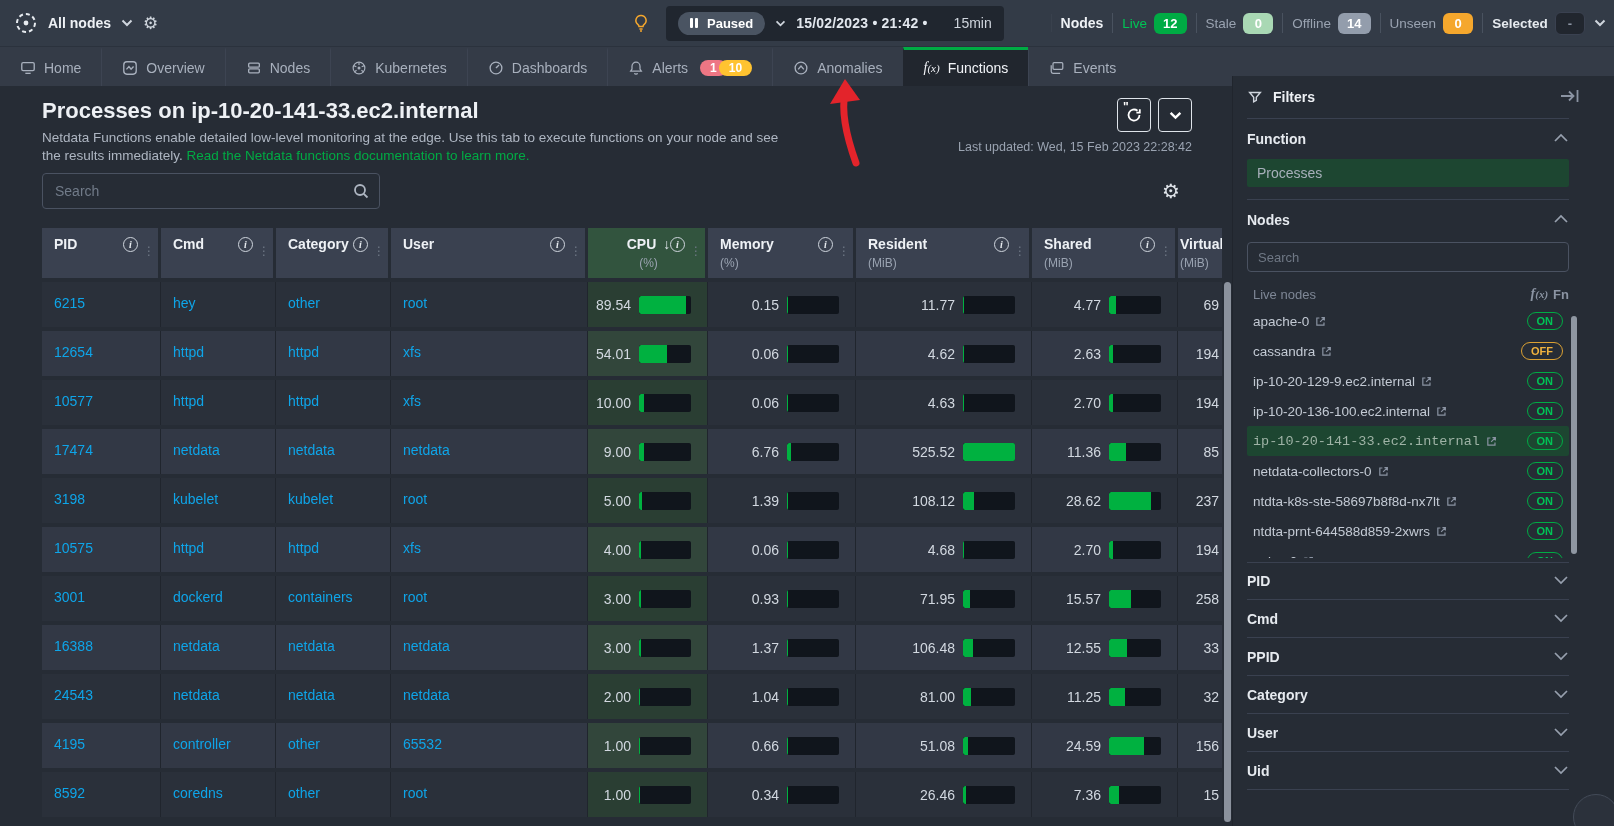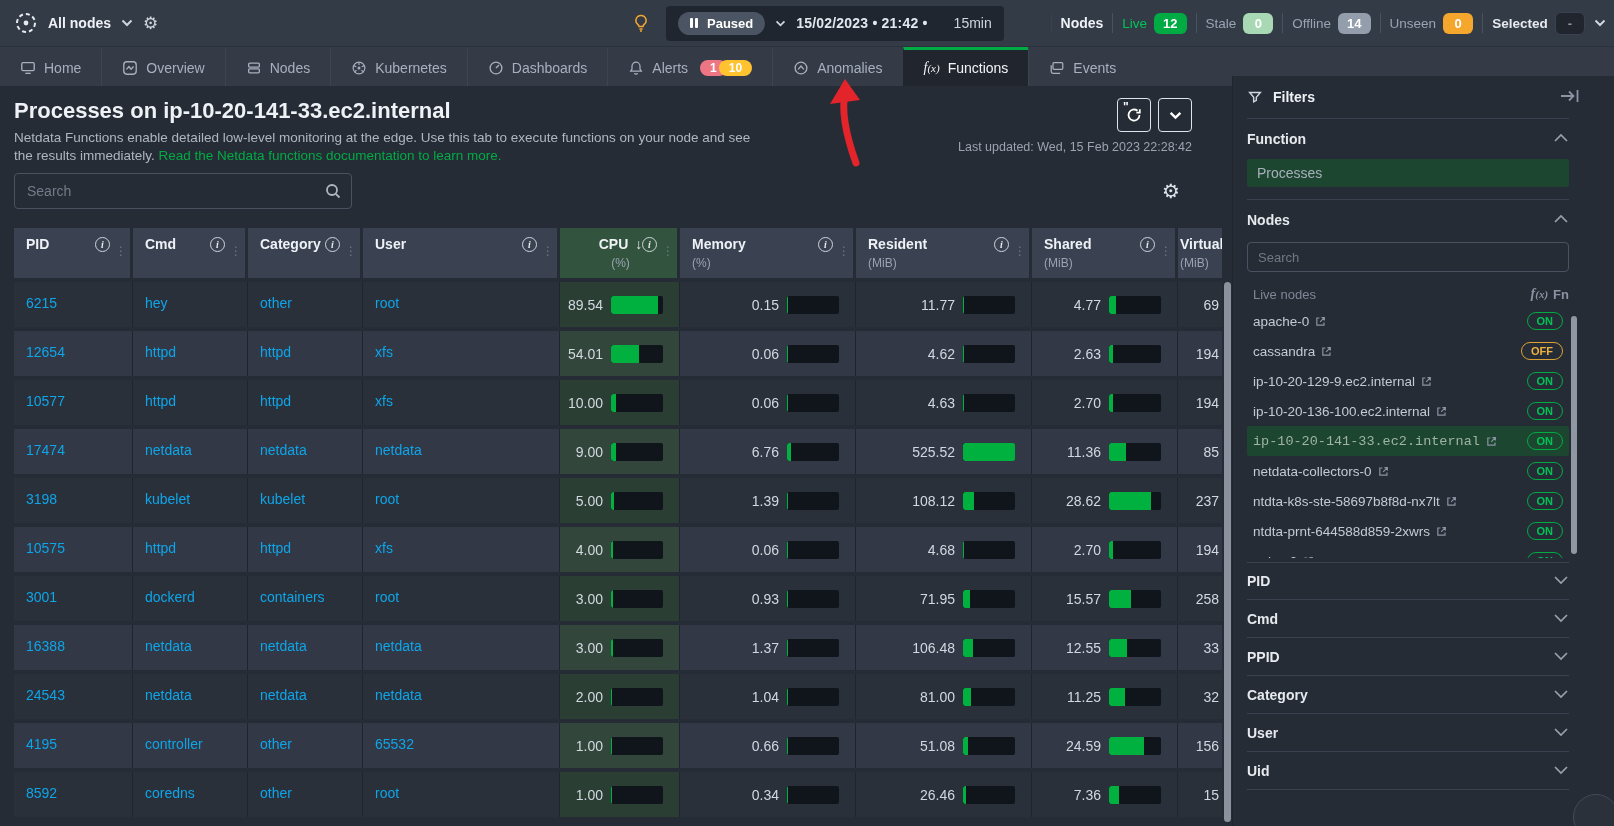--- a/index.html
+++ b/index.html
@@ -42,21 +42,21 @@
   .tab.active { background:#21262e; border-top-color:#00ab44; color:#f2f4f8; border-left-color:transparent; }
   .tab-icon { display:flex; align-items:center; }
   .tab-badges { display:flex; align-items:center; margin-left:4px; }
   .pill { border-radius:10px; padding:1px 10px; font-size:12px; font-weight:700; color:#fff; }
   .pill-red { background:#ee7684; }
   .pill-yellow { background:#ffc330; margin-left:-8px; }
   .fx { font-style:italic; font-family:"Liberation Serif","DejaVu Serif",serif; font-size:14px; }
   .fx .fx-x { font-size:11px; }
 
   
-  .content { position:absolute; left:0; top:86px; width:1222px; bottom:0; background:#262c35; overflow:hidden; }
+  .content { position:absolute; left:0; top:86px; width:1222px; bottom:0; background:#262c35; overflow:hidden;padding-left:28px; }
   .page-head { position:relative; padding:12px 14px 0; }
   .page-title { color:#eef1f5; font-size:22px; font-weight:700; }
   .page-desc { margin-top:5px; width:740px; color:#aeb6c2; font-size:13.5px; line-height:18px; }
   .doc-link { color:#00ab44; cursor:pointer; }
   .head-actions { position:absolute; right:30px; top:12px; display:flex; gap:7px; }
   .icon-btn { width:34px; height:34px; border:1px solid #dfe4ea; border-radius:4px; background:transparent; color:#fff; display:flex; align-items:center; justify-content:center; position:relative; cursor:pointer; }
   .rq { position:absolute; left:5px; top:1px; font-size:12px; font-weight:700; color:#fff; }
   .last-updated { position:absolute; right:30px; top:54px; color:#9aa3b1; font-size:12.5px; }
   .toolbar { position:relative; margin:8px 14px 0; height:36px; }
   .search-wrap { position:relative; width:338px; height:36px; }
@@ -80,21 +80,21 @@
   .tr.even { --row:#2a303a; --cpu:#2a3e33; }
   .tr.odd  { --row:#323845; --cpu:#32463b; }
   .td { background:var(--row); border-right:1px solid #20252d; height:45px; }
   .td.text { padding:13px 0 0 12px; font-size:14px; color:#0ea5e9; }
   .td.num { display:flex; align-items:center; justify-content:flex-end; gap:8px; padding-right:16px; }
   .td.cpu { background:var(--cpu); }
   .td .val { font-size:14px; color:#d2d8e0;text-align:center; }
   .bar { width:52px; height:18px; background:#10151c; border-radius:2px; overflow:hidden; display:block; flex:none; }
   .fill { display:block; height:100%; background:#00b140; border-radius:2px 0 0 2px; }
   .c0{width:119px;flex:none}.c1{width:115px;flex:none}.c2{width:115px;flex:none}.c3{width:197px;flex:none}
-  .c4{width:120px;flex:none}.c5{width:176px;flex:none}.c6{width:176px;flex:none}.c7{width:146px;flex:none}
+  .c4{width:120px;flex:none}.c5{width:148px;flex:none}.c6{width:176px;flex:none}.c7{width:146px;flex:none}
   .c8{width:44px;flex:none}
   .th.c8 { padding-left:2px; border-right:none; }
   .td.c8 { padding-right:3px; border-right:none; }
 
   .table-scrollbar { position:absolute; left:1224px; top:282px; width:7px; height:540px; background:#8b929d; border-radius:4px; }
 
   
   .sidebar { position:absolute; left:1232px; top:76px; width:382px; bottom:0; background:#262c35; border-left:1px solid #20252d; padding-left:14px; overflow:hidden; }
   .side-sep { width:322px; border-bottom:1px solid #3a4150; }
   .filters-head { position:relative; width:322px; height:42px; display:flex; align-items:center; gap:10px; color:#cfd5dd; }

